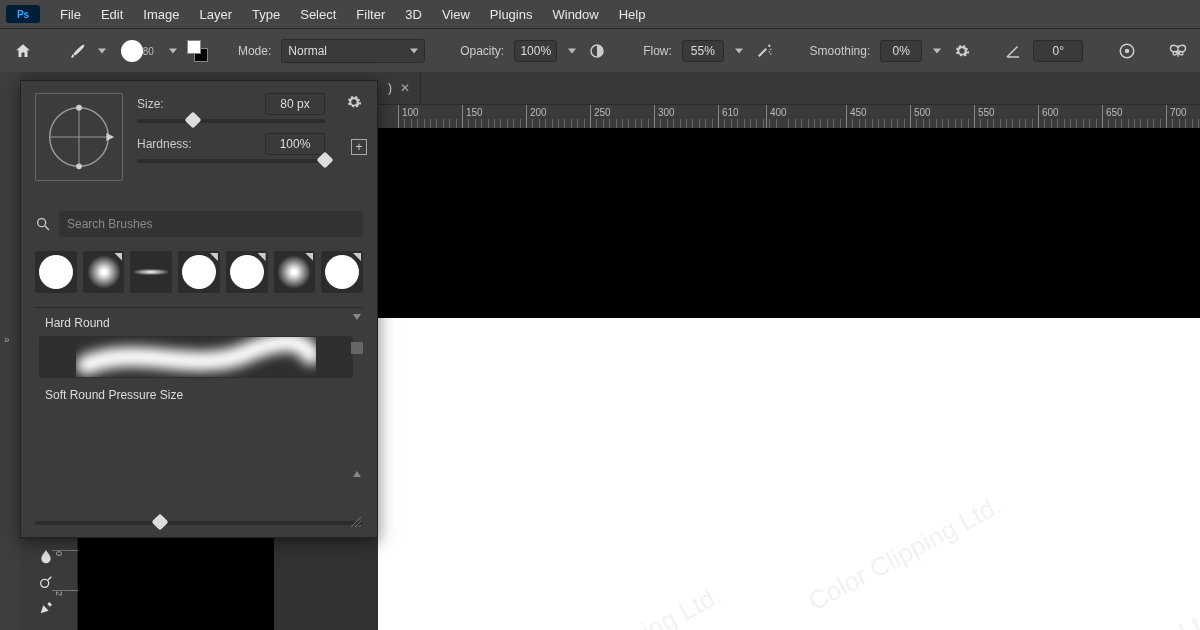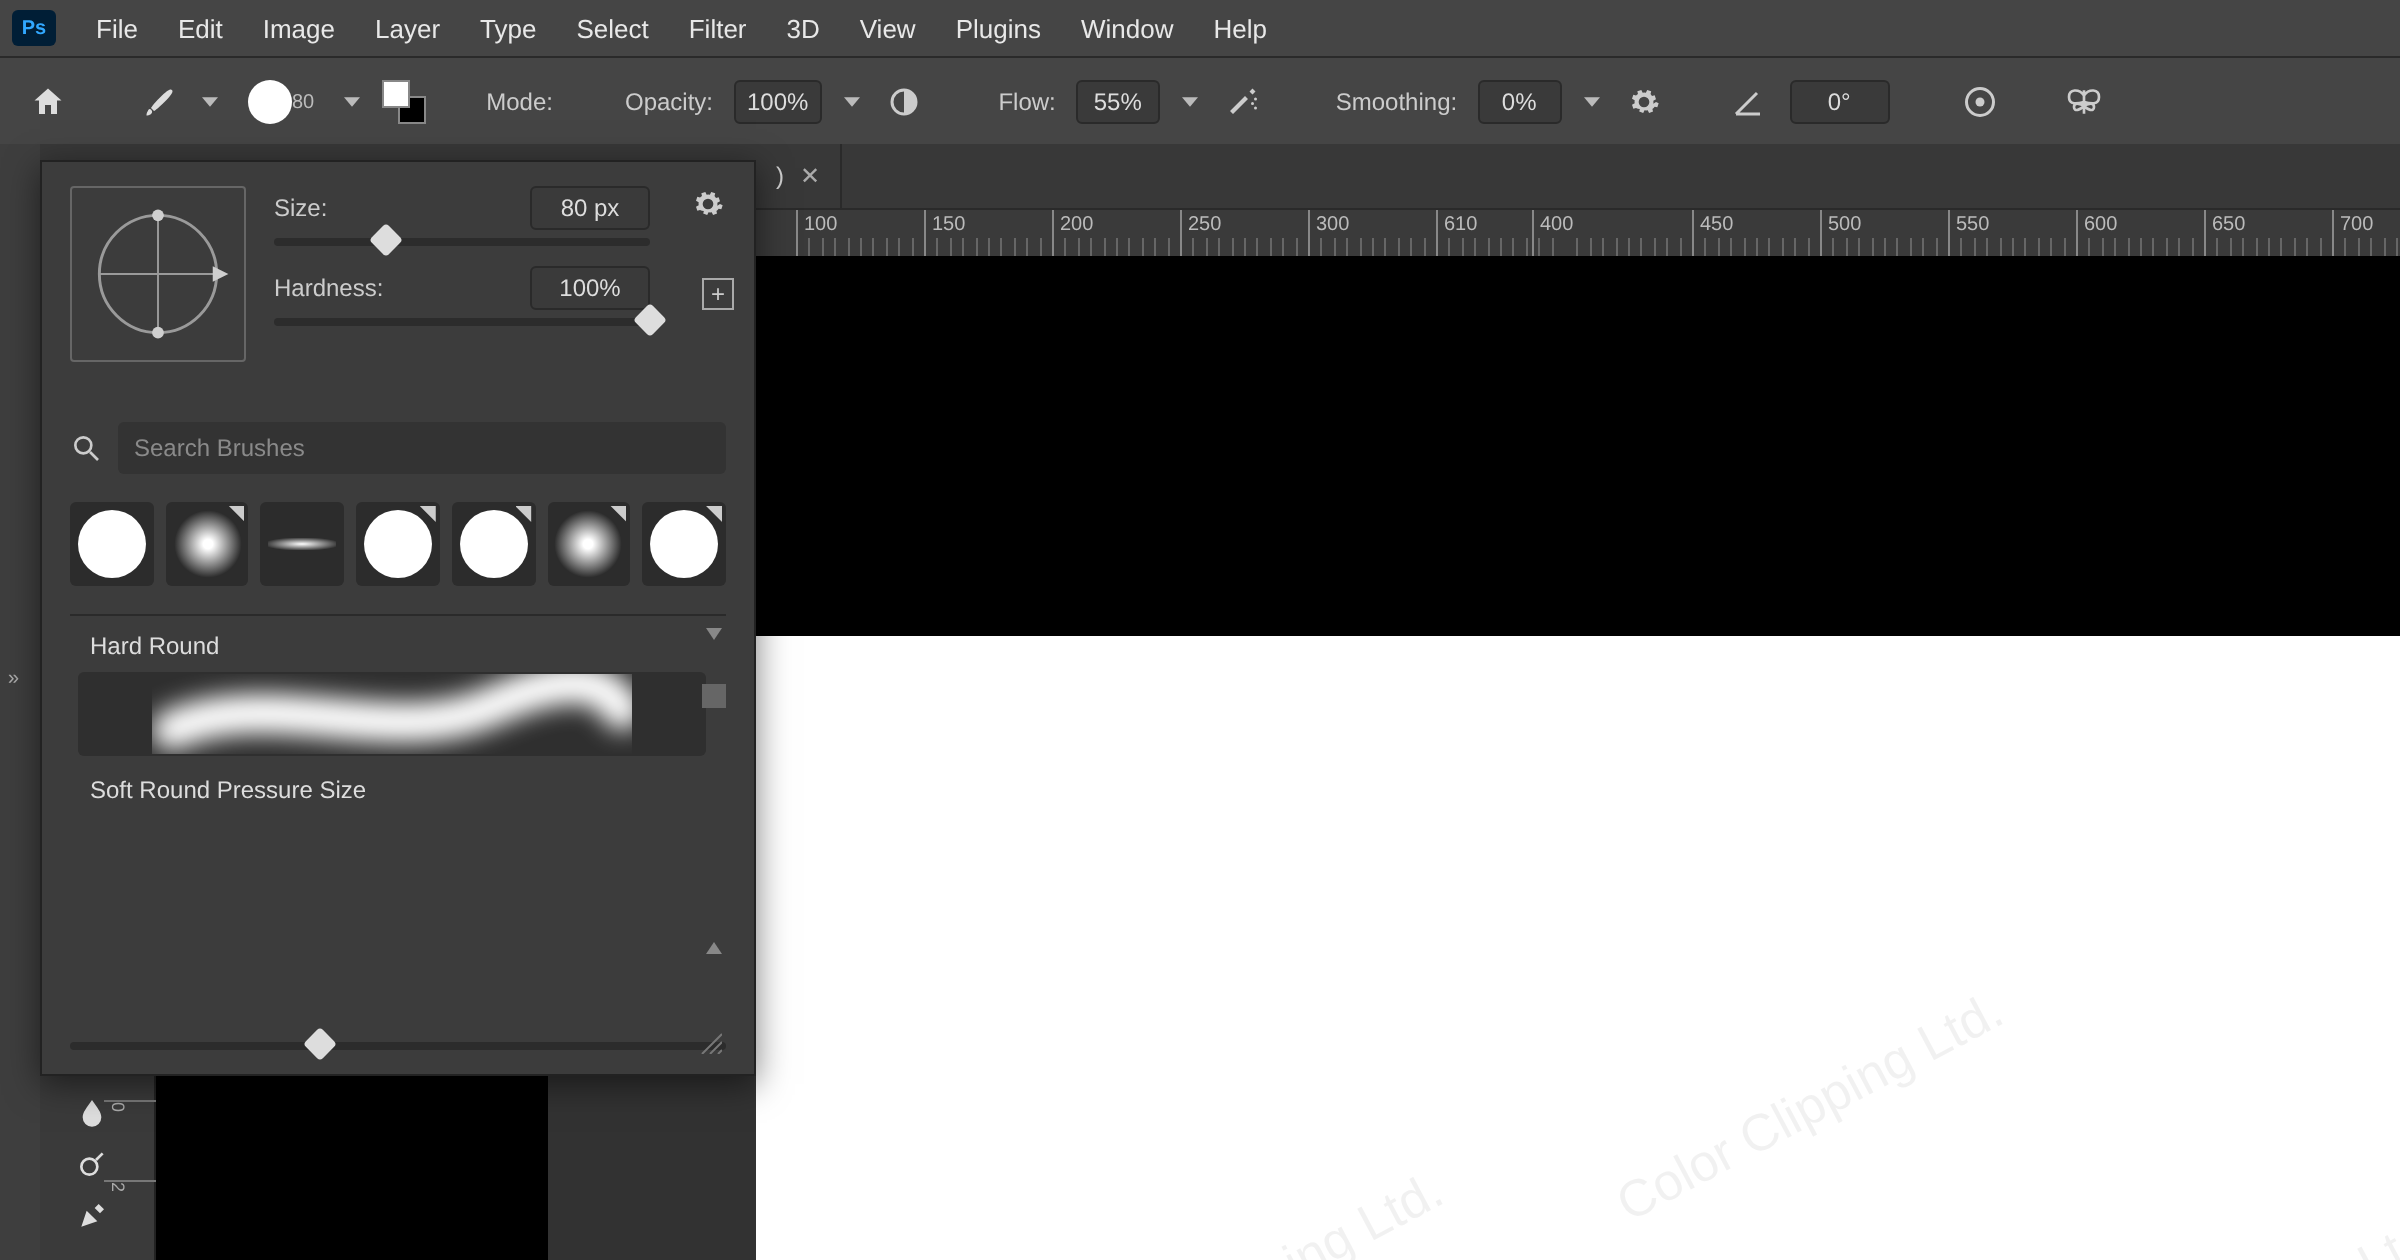--- a/index.html
+++ b/index.html
@@ -1,20 +1,20 @@
 <!DOCTYPE html>
 <html><head>
 <meta charset="utf-8">
 <style>
   * { margin: 0; padding: 0; box-sizing: border-box; font-family: 'Segoe UI', Tahoma, sans-serif; user-select: none; }
   body { background: #323232; width: 1200px; height: 630px; overflow: hidden; position: relative; color: #e0e0e0; font-size: 12px; }
 
   
   .menubar { height: 28px; background: #454545; display: flex; align-items: center; padding-left: 6px; gap: 0; }
-  .ps-logo { width: 22px; height: 18px; background: #001e36; border-radius: 3px; display: flex; align-items: center; justify-content: center; color: #31a8ff; font-weight: 700; font-size: 10px; margin-right: 10px; }
+  .ps-logo { width: 34px; height: 18px; background: #001e36; border-radius: 3px; display: flex; align-items: center; justify-content: center; color: #31a8ff; font-weight: 700; font-size: 10px; margin-right: 10px; }
   .menu-item { padding: 6px 10px; color: #e8e8e8; cursor: pointer; font-size: 13px; }
 
   
   .optionsbar { height: 44px; background: #454545; border-top: 1px solid #2a2a2a; display: flex; align-items: center; padding: 0 12px; gap: 10px; }
   .home-btn { width: 24px; height: 24px; display:flex; align-items:center; justify-content:center; }
   .brush-ico { width: 20px; height: 20px; display:flex; align-items:center; justify-content:center; }
   .chev { width: 10px; height: 10px; display:inline-flex; align-items:center; justify-content:center; color:#bbb; cursor:pointer; }
   .brush-size-swatch { display:flex; flex-direction:row; align-items:center; margin: 0 4px; }
   .swatch-dot { width: 22px; height: 22px; background:#fff; border-radius:50%; }
   .swatch-num { font-size:10px; color:#bbb; margin-top:1px; }
@@ -139,20 +139,26 @@
       </svg>
   </div>
 
   <div class="swap-swatch">
     <div class="bg"></div>
     <div class="fg"></div>
   </div>
 
   <div style="width:10px"></div>
   <span class="opt-label">Mode:</span>
+  <div class="opt-select mode">
+    <span>Normal</span>
+    <svg width="8" height="8" viewBox="0 0 10 10">
+        <path fill="#bbb" d="M0 2h10L5 8z"></path>
+      </svg>
+  </div>
 
   <div style="width:16px"></div>
   <span class="opt-label">Opacity:</span>
   <div class="opt-field">
       <span>100%</span>
     </div>
   <div class="chev">
       <svg width="8" height="8" viewBox="0 0 10 10">
         <path fill="#bbb" d="M0 2h10L5 8z"></path>
       </svg>

